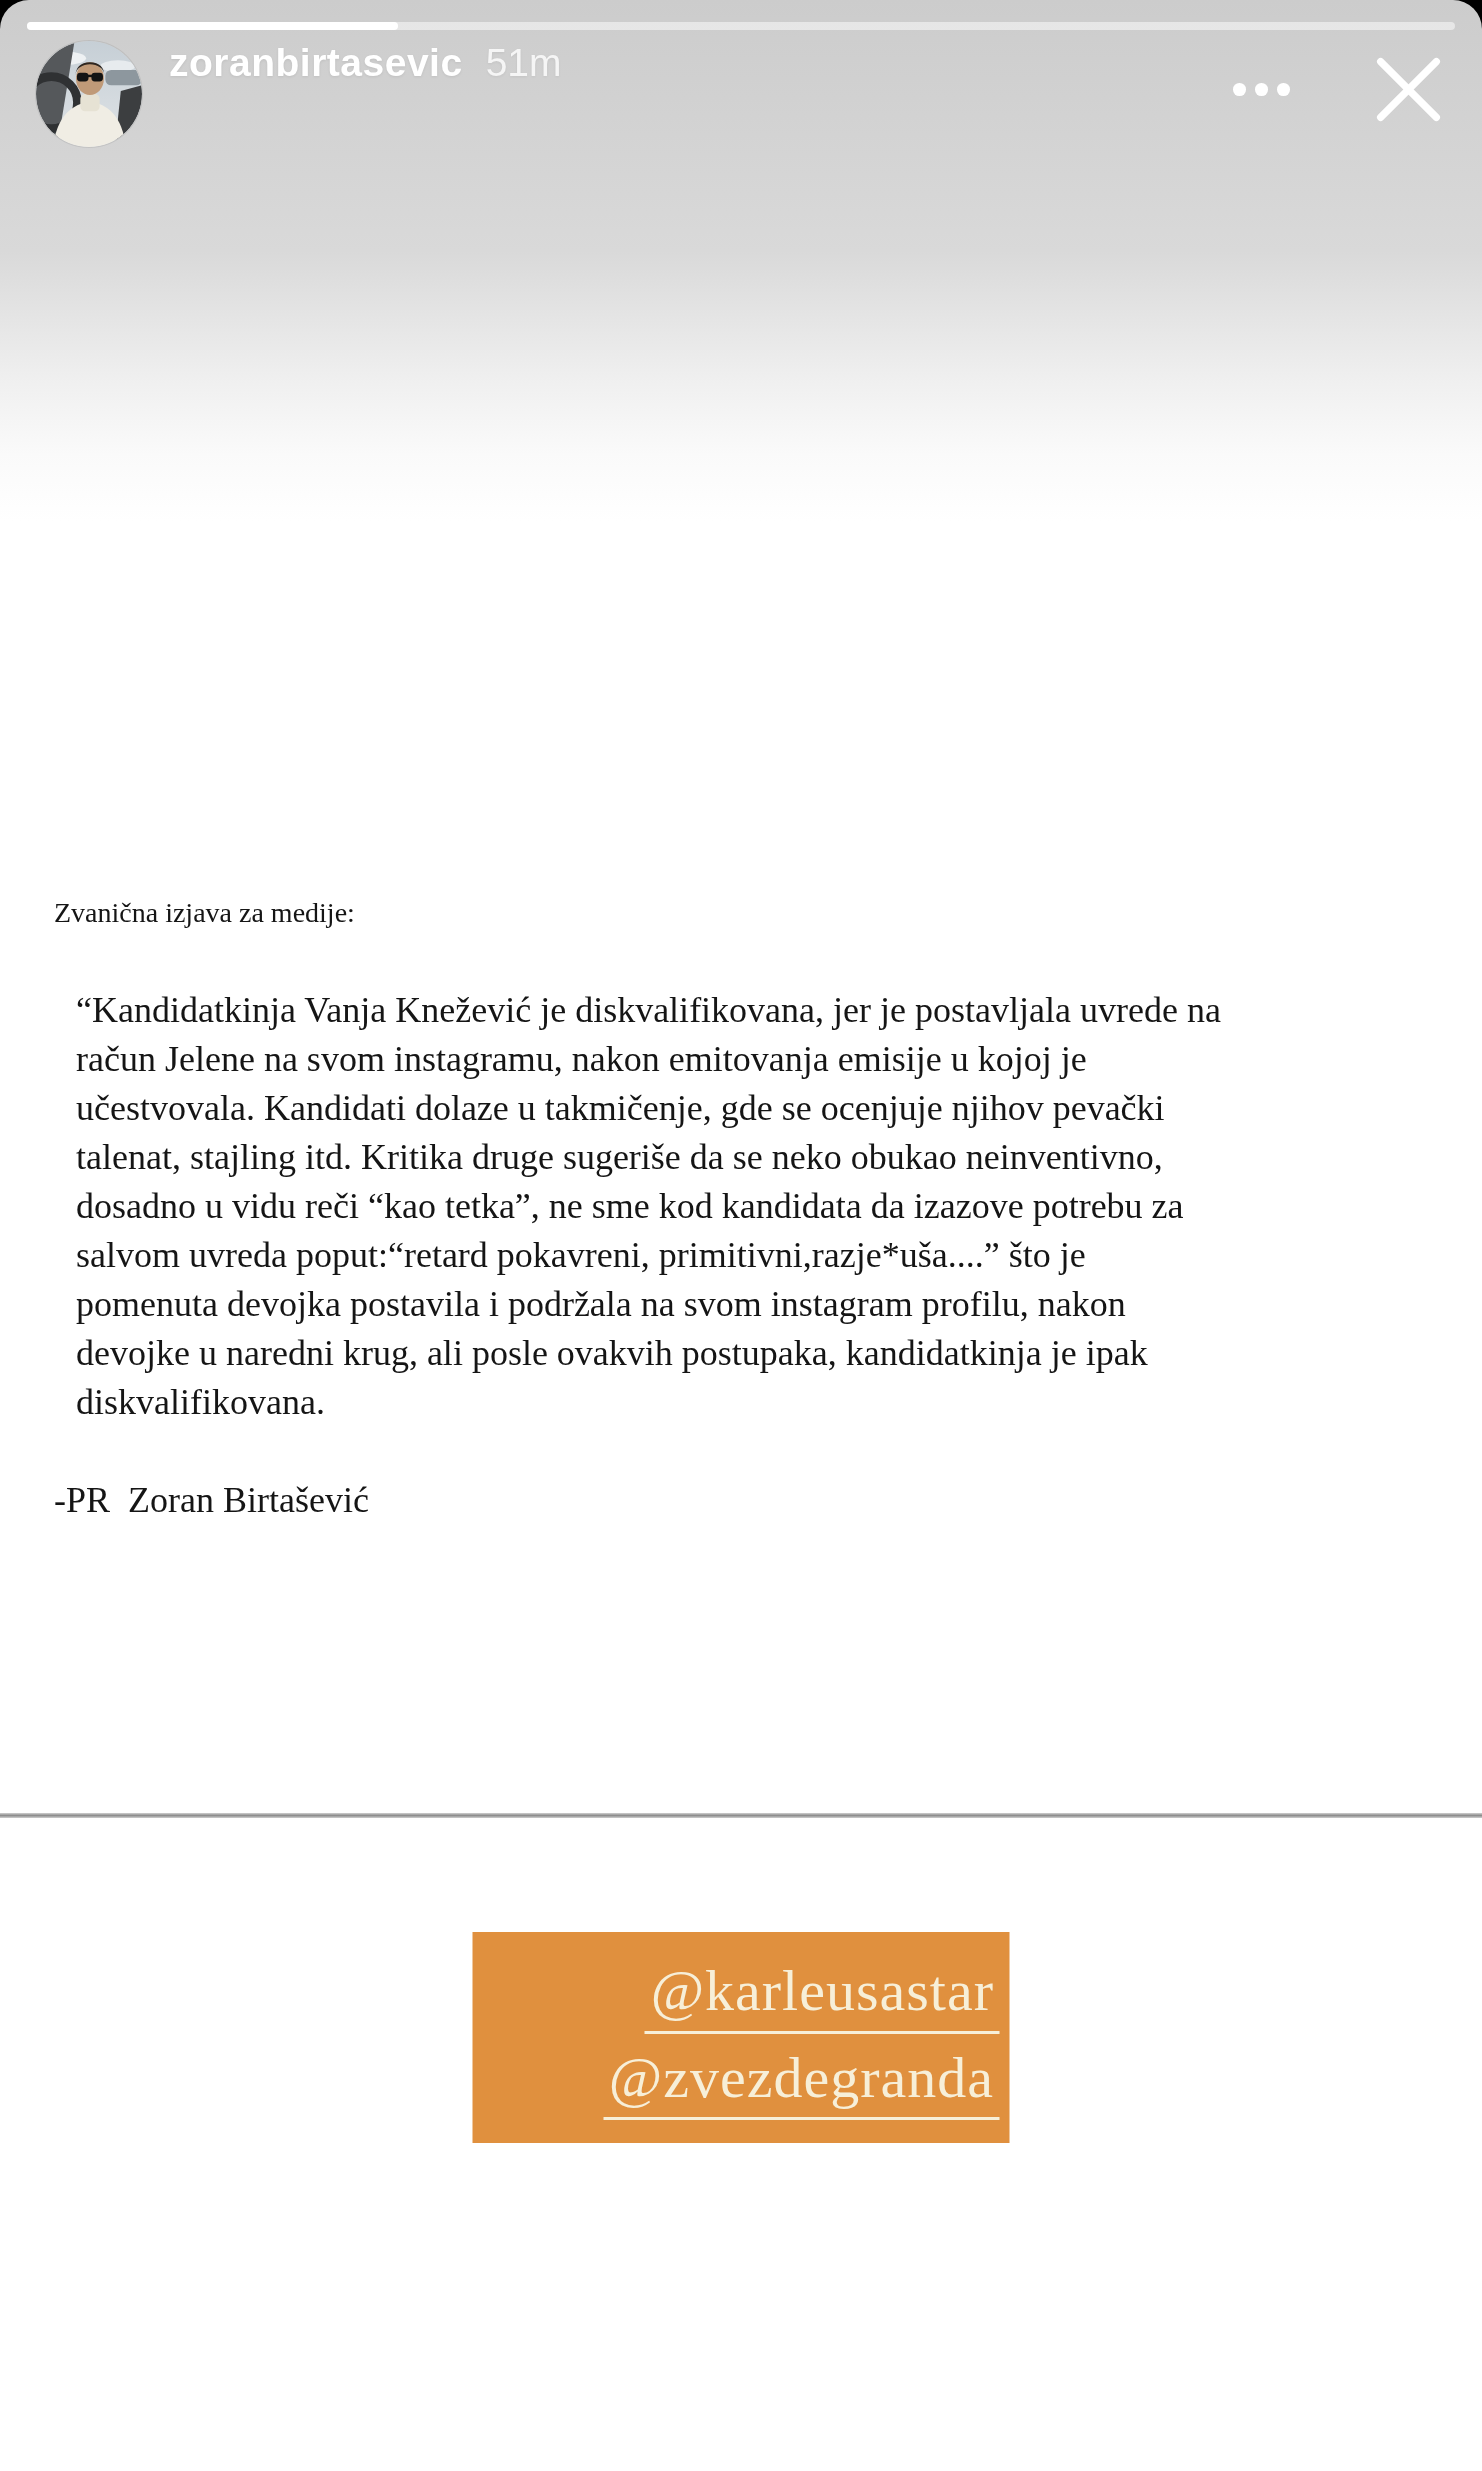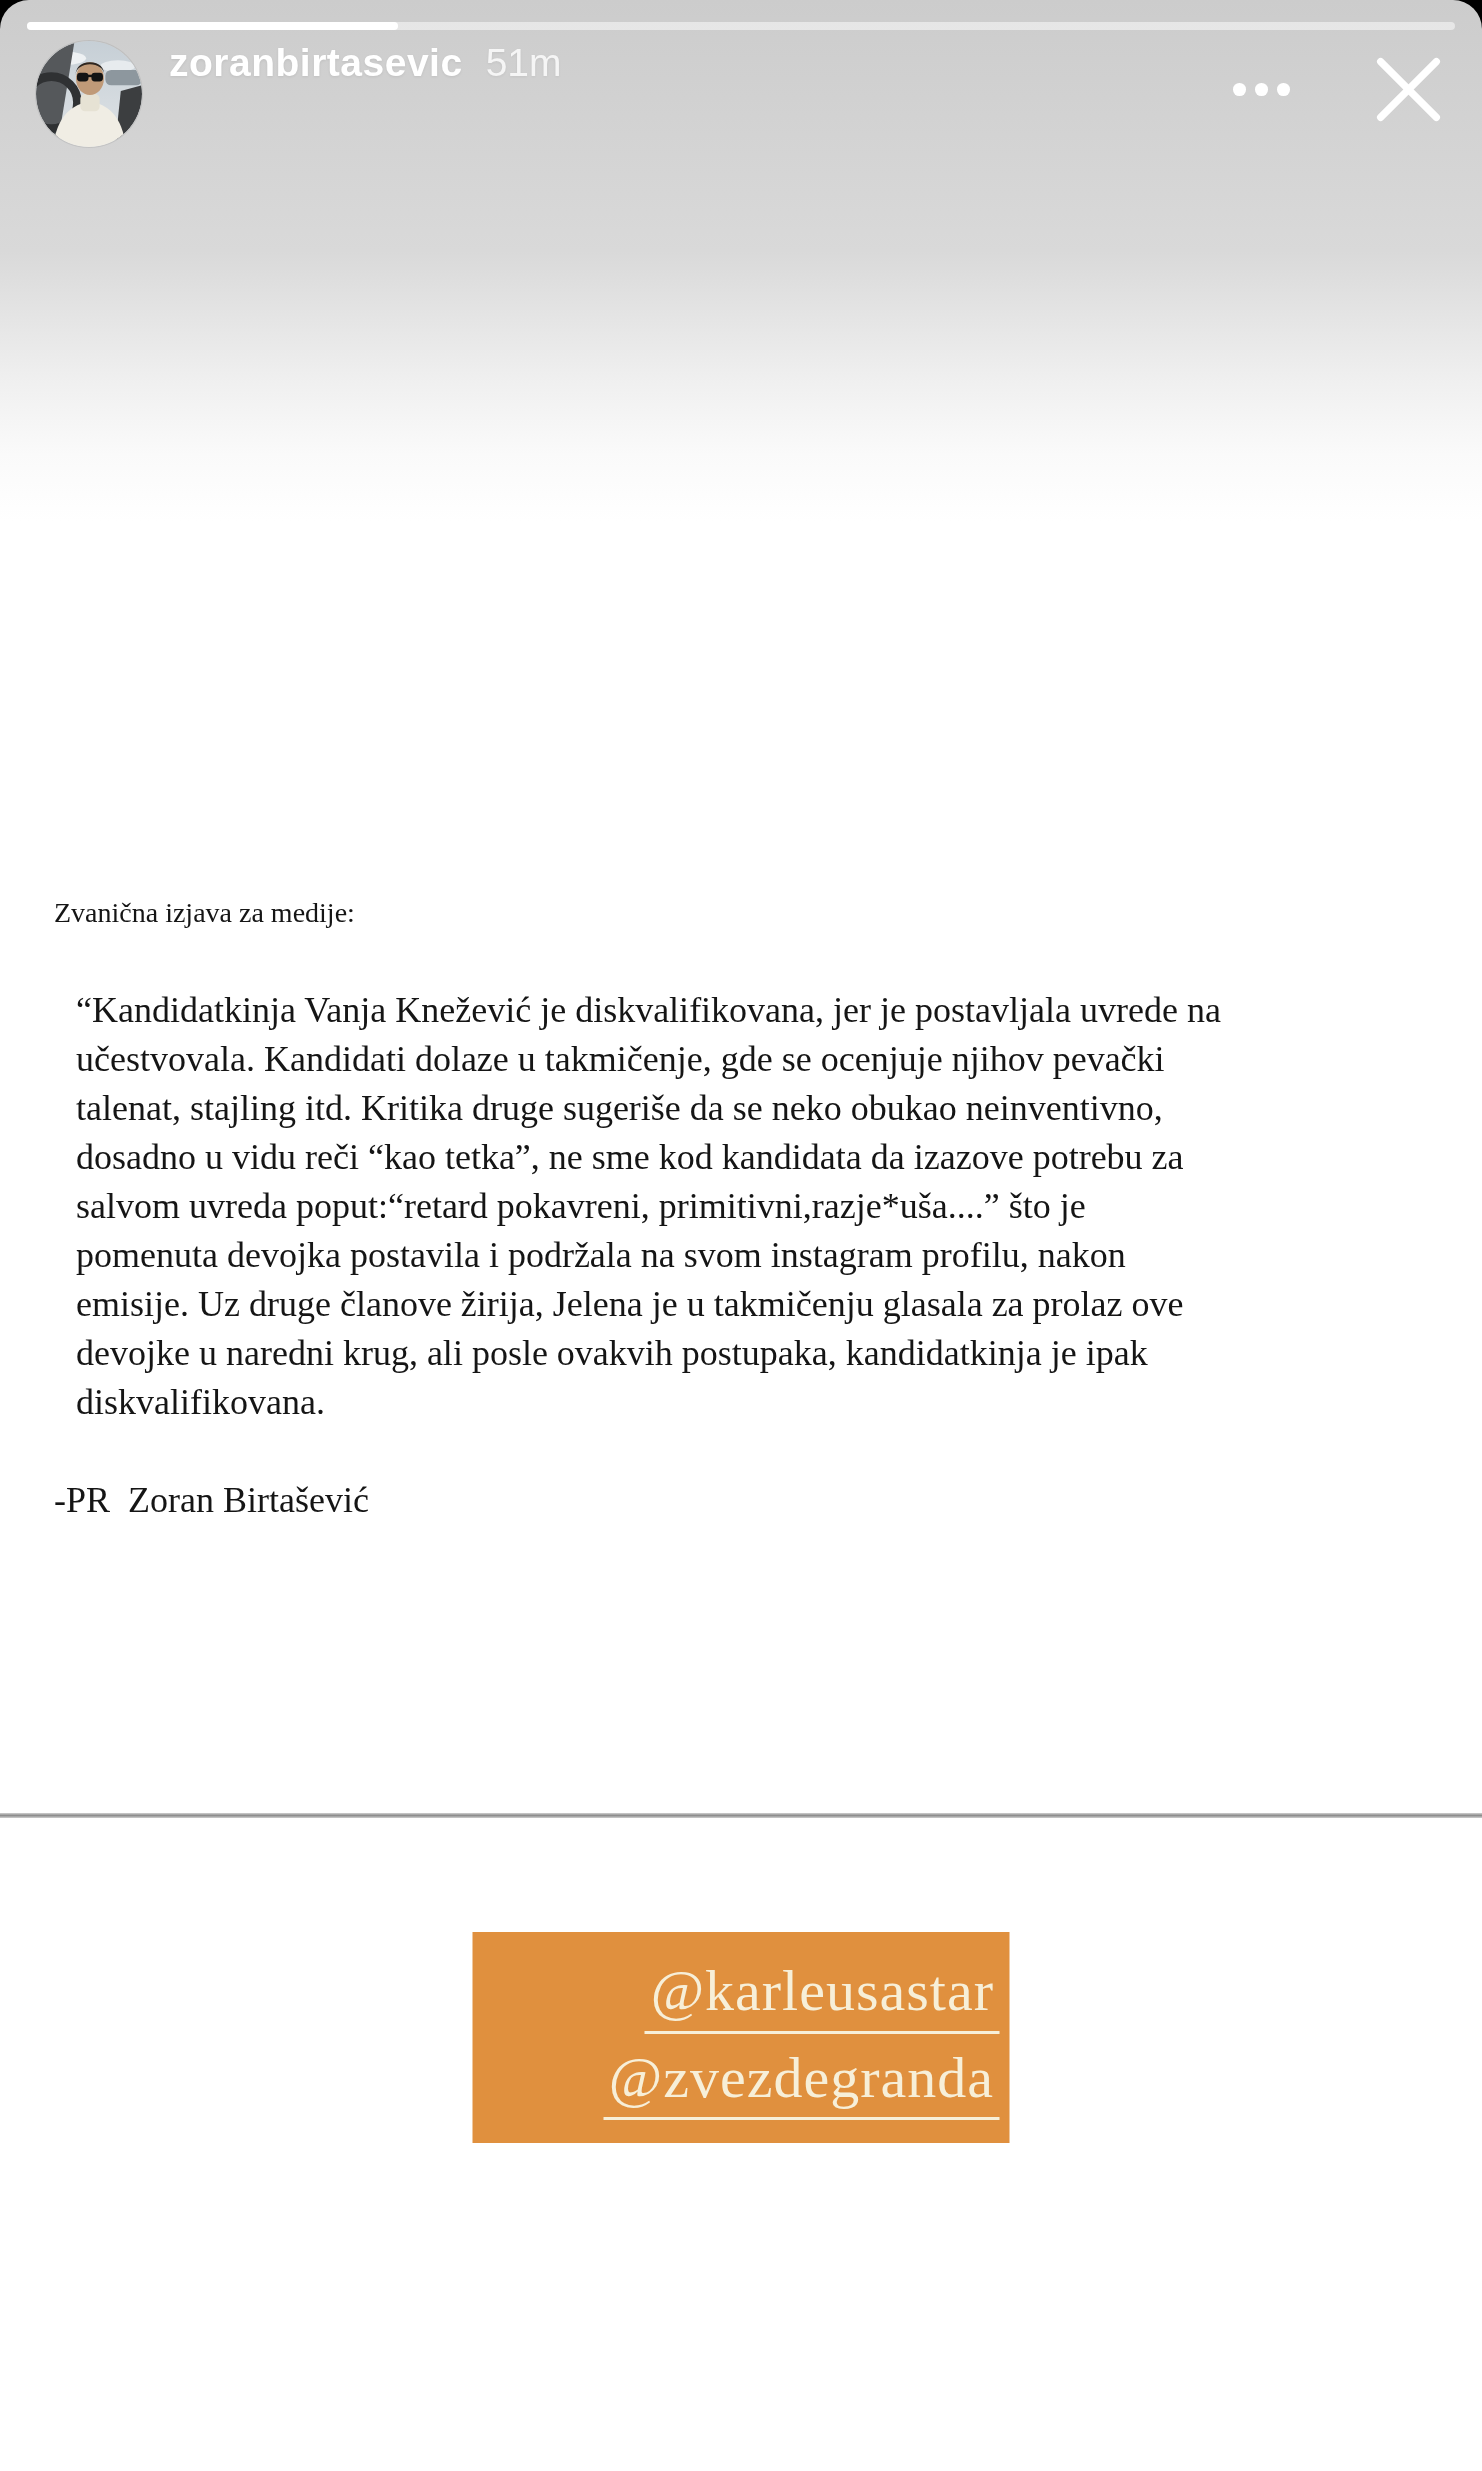--- a/index.html
+++ b/index.html
@@ -151,26 +151,26 @@
       <svg width="75" height="75" viewBox="0 0 78 78">
         <line x1="10" y1="10" x2="68" y2="68" stroke="#ffffff" stroke-width="7.5" stroke-linecap="round"></line>
         <line x1="68" y1="10" x2="10" y2="68" stroke="#ffffff" stroke-width="7.5" stroke-linecap="round"></line>
       </svg>
     </button>
   </div>
 
   <div class="doc" style="color: rgb(21, 21, 21);">
     <p class="doc-heading">Zvanična izjava za medije:</p>
     <div class="doc-line">“Kandidatkinja Vanja Knežević je diskvalifikovana, jer je postavljala uvrede na</div>
+    <div class="doc-line">račun Jelene na svom instagramu, nakon emitovanja emisije u kojoj je</div>
     <div class="doc-line">učestvovala. Kandidati dolaze u takmičenje, gde se ocenjuje njihov pevački</div>
     <div class="doc-line">talenat, stajling itd. Kritika druge sugeriše da se neko obukao neinventivno,</div>
     <div class="doc-line">dosadno u vidu reči “kao tetka”, ne sme kod kandidata da izazove potrebu za</div>
     <div class="doc-line">salvom uvreda poput:“retard pokavreni, primitivni,razje*uša....” što je</div>
     <div class="doc-line">pomenuta devojka postavila i podržala na svom instagram profilu, nakon</div>
-    <div class="doc-line">emisije. Uz druge članove žirija, Jelena je u takmičenju glasala za prolaz ove</div>
     <div class="doc-line">devojke u naredni krug, ali posle ovakvih postupaka, kandidatkinja je ipak</div>
     <div class="doc-line">diskvalifikovana.</div>
     <div class="doc-signature">-PR  Zoran Birtašević</div>
   </div>
 
   <div class="divider"></div>
 
   <div class="mention-box" style="background: rgb(224, 144, 62); color: rgb(247, 239, 216);">
     <span class="mention-line">
       <a class="mention-link" href="#">@karleusastar</a>

